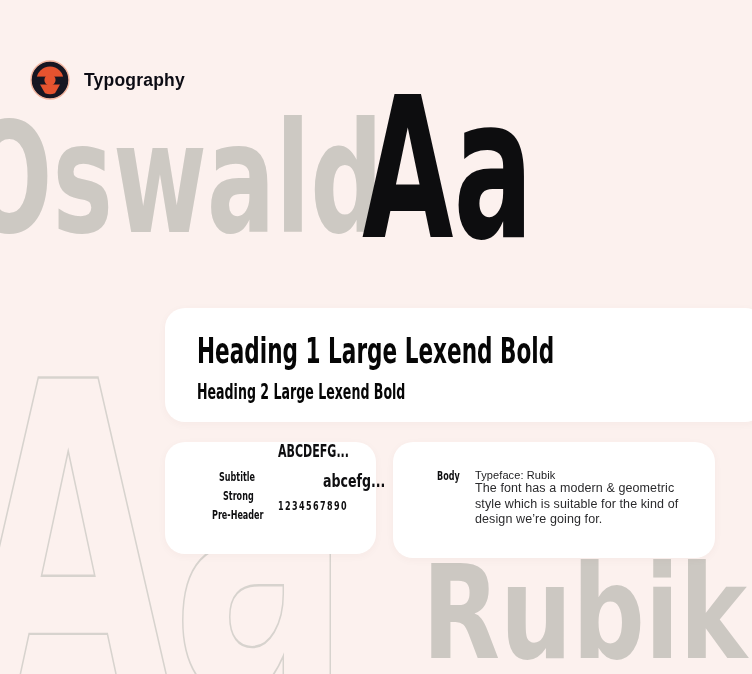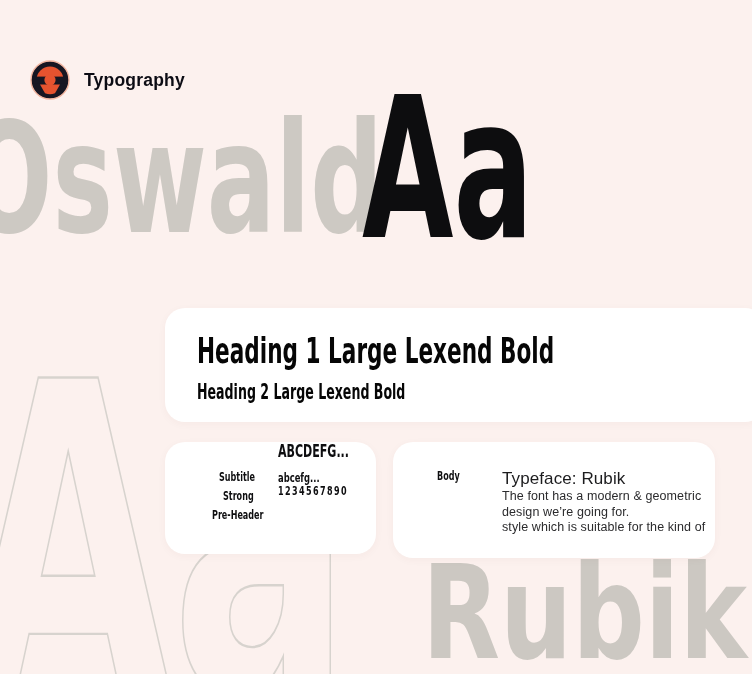--- a/index.html
+++ b/index.html
@@ -36,31 +36,31 @@
   .h1-sample{font-size:36px;color:#060606;}
   .h2-sample{font-size:21px;color:#060606;margin-top:8px;}
   .card-styles{left:165px;top:442px;width:211px;height:112px;box-sizing:border-box;
         display:flex;flex-direction:row;}
   .styles-labels{padding:26px 0 0 47px;width:66px;box-sizing:content-box;text-align:center;}
   .style-label{font-size:11.5px;line-height:19px;color:#0e0e10;}
   .style-label .cond{transform:scaleX(0.7);}
   .styles-samples{}
   .sample-upper{font-size:17px;color:#0e0e10;}
   .sample-upper .cond{transform:scaleX(0.65);}
-  .sample-lower{font-size:12px;color:#0e0e10;margin-top:9px;}
+  .sample-lower{font-size:18px;color:#0e0e10;margin-top:9px;margin-left:45px;}
   .sample-lower .cond{transform:scaleX(0.7);}
-  .sample-nums{font-size:11.5px;color:#0e0e10;}
+  .sample-nums{font-size:11.5px;color:#0e0e10;margin-top:8px;}
   .sample-nums .cond{transform:scaleX(0.7);letter-spacing:2px;}
   .card-body{left:393px;top:442px;width:322px;height:116px;box-sizing:border-box;
-        display:flex;flex-direction:row;gap:27px;}
+        display:flex;flex-direction:row;}
   .body-label-col{padding:28px 0 0 44px;width:38px;box-sizing:content-box;}
   .body-label{font-size:11.5px;color:#0e0e10;}
   .body-label .cond{transform:scaleX(0.7);}
   .body-content{padding-top:27px;}
-  .typeface-line{font-size:17px;color:#1c1c1e;letter-spacing:.1px;}
+  .typeface-line{font-size:11px;color:#1c1c1e;letter-spacing:.1px;}
   .body-desc{margin-top:0;font-size:12.5px;line-height:15.5px;color:#2b2b2d;letter-spacing:.1px;}
 </style>
 </head>
 <body>
 
 <div class="stage">
 
   <svg class="specimen-layer" width="752" height="674" viewBox="0 0 752 674" aria-hidden="true">
     <text transform="translate(-34,232) scale(0.66,1)" font-size="154" fill="#cdc9c3">Oswald</text>
     <text transform="translate(362,237) scale(0.60,1)" font-size="197" fill="#0d0d0f">Aa</text>
@@ -117,19 +117,19 @@
   <section class="card card-body">
     <div class="body-label-col">
       <div class="body-label">
         <span class="cond">Body</span>
       </div>
     </div>
     <div class="body-content">
       <div class="typeface-line">Typeface: Rubik</div>
       <div class="body-desc">
         <div>The font has a modern &amp; geometric</div>
+        <div>style which is suitable for the kind of</div>
         <div>design we’re going for.</div>
-        <div>style which is suitable for the kind of</div>
       </div>
     </div>
   </section>
 
 </div>
 
 </body></html>

